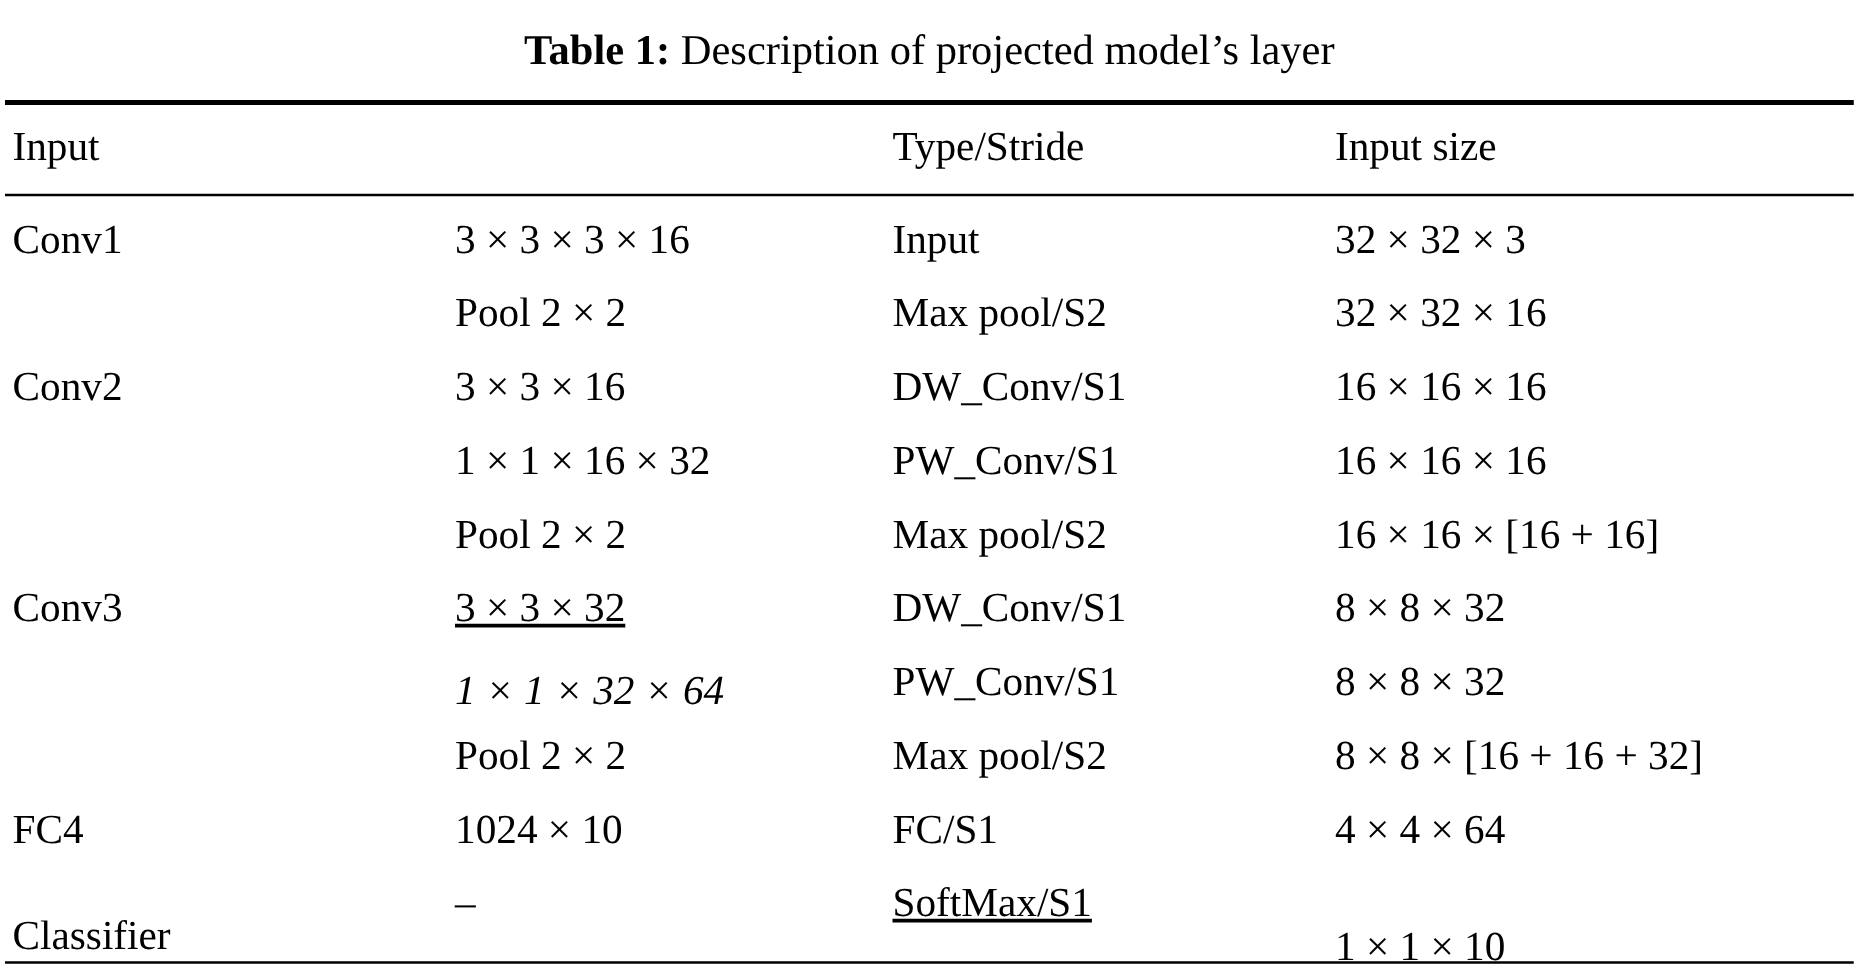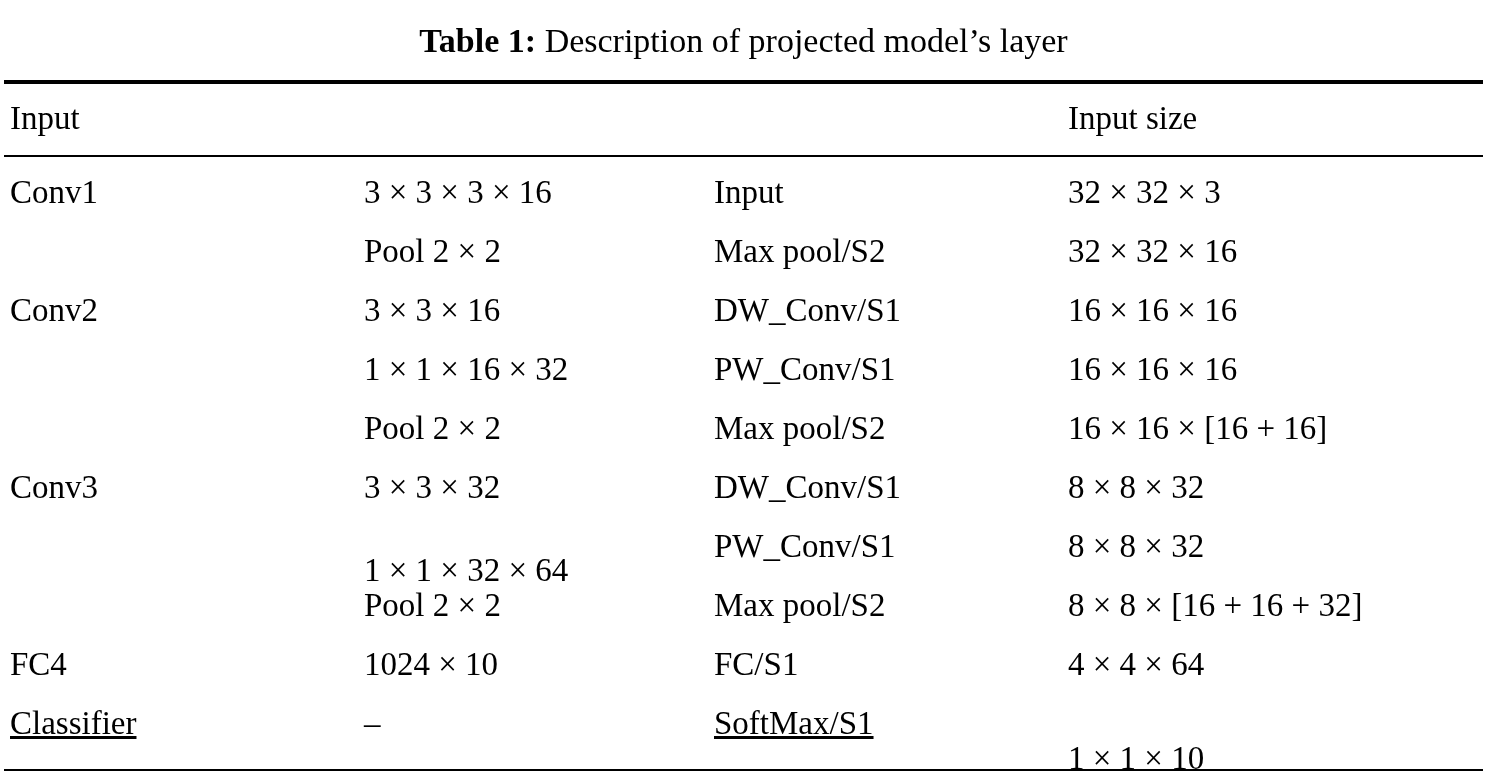--- a/index.html
+++ b/index.html
@@ -88,51 +88,52 @@
     <span class="cap-label">Table 1:</span>
     <span class="cap-text">Description of projected model’s layer</span>
   </div>
 
   <div class="rule rule-top"></div>
   <div class="rule rule-mid"></div>
   <div class="rule rule-bottom"></div>
 
   <div class="tablegrid">
     <div class="cell head-cell col-layer">Input</div>
+    <div class="cell head-cell col-type">Type/Stride</div>
     <div class="cell head-cell col-size">Input size</div>
   <div class="cell col-layer" style="top: 160px;">Conv1</div>
       <div class="cell col-shape" style="top: 160px;">3 × 3 × 3 × 16</div>
       <div class="cell col-type" style="top: 160px;">Input</div>
       <div class="cell col-size" style="top: 160px;">32 × 32 × 3</div>
       <div class="cell col-shape" style="top: 219px;">Pool 2 × 2</div>
       <div class="cell col-type" style="top: 219px;">Max pool/S2</div>
       <div class="cell col-size" style="top: 219px;">32 × 32 × 16</div>
       <div class="cell col-layer" style="top: 278px;">Conv2</div>
       <div class="cell col-shape" style="top: 278px;">3 × 3 × 16</div>
       <div class="cell col-type" style="top: 278px;">DW_Conv/S1</div>
       <div class="cell col-size" style="top: 278px;">16 × 16 × 16</div>
       <div class="cell col-shape" style="top: 337px;">1 × 1 × 16 × 32</div>
       <div class="cell col-type" style="top: 337px;">PW_Conv/S1</div>
       <div class="cell col-size" style="top: 337px;">16 × 16 × 16</div>
       <div class="cell col-shape" style="top: 396px;">Pool 2 × 2</div>
       <div class="cell col-type" style="top: 396px;">Max pool/S2</div>
       <div class="cell col-size" style="top: 396px;">16 × 16 × [16 + 16]</div>
       <div class="cell col-layer" style="top: 455px;">Conv3</div>
-      <div class="cell col-shape" style="top: 455px;">3 × 3 × 32</div>
+      <div class="cell col-shape" style="top: 455px; text-decoration: underline;">3 × 3 × 32</div>
       <div class="cell col-type" style="top: 455px;">DW_Conv/S1</div>
       <div class="cell col-size" style="top: 455px;">8 × 8 × 32</div>
-      <div class="cell col-shape" style="top: 538px;">1 × 1 × 32 × 64</div>
+      <div class="cell col-shape" style="top: 521px; font-style: italic;">1 × 1 × 32 × 64</div>
       <div class="cell col-type" style="top: 514px;">PW_Conv/S1</div>
       <div class="cell col-size" style="top: 514px;">8 × 8 × 32</div>
       <div class="cell col-shape" style="top: 573px;">Pool 2 × 2</div>
       <div class="cell col-type" style="top: 573px;">Max pool/S2</div>
       <div class="cell col-size" style="top: 573px;">8 × 8 × [16 + 16 + 32]</div>
       <div class="cell col-layer" style="top: 632px;">FC4</div>
       <div class="cell col-shape" style="top: 632px;">1024 × 10</div>
       <div class="cell col-type" style="top: 632px;">FC/S1</div>
       <div class="cell col-size" style="top: 632px;">4 × 4 × 64</div>
-      <div class="cell col-layer" style="top: 691px; text-decoration: underline;">Classifier</div>
+      <div class="cell col-layer" style="top: 717px;">Classifier</div>
       <div class="cell col-shape" style="top: 691px;">–</div>
       <div class="cell col-type" style="top: 691px; text-decoration: underline;">SoftMax/S1</div>
       <div class="cell col-size" style="top: 726px;">1 × 1 × 10</div>
     </div>
 
 </div>
 
 </body></html>

